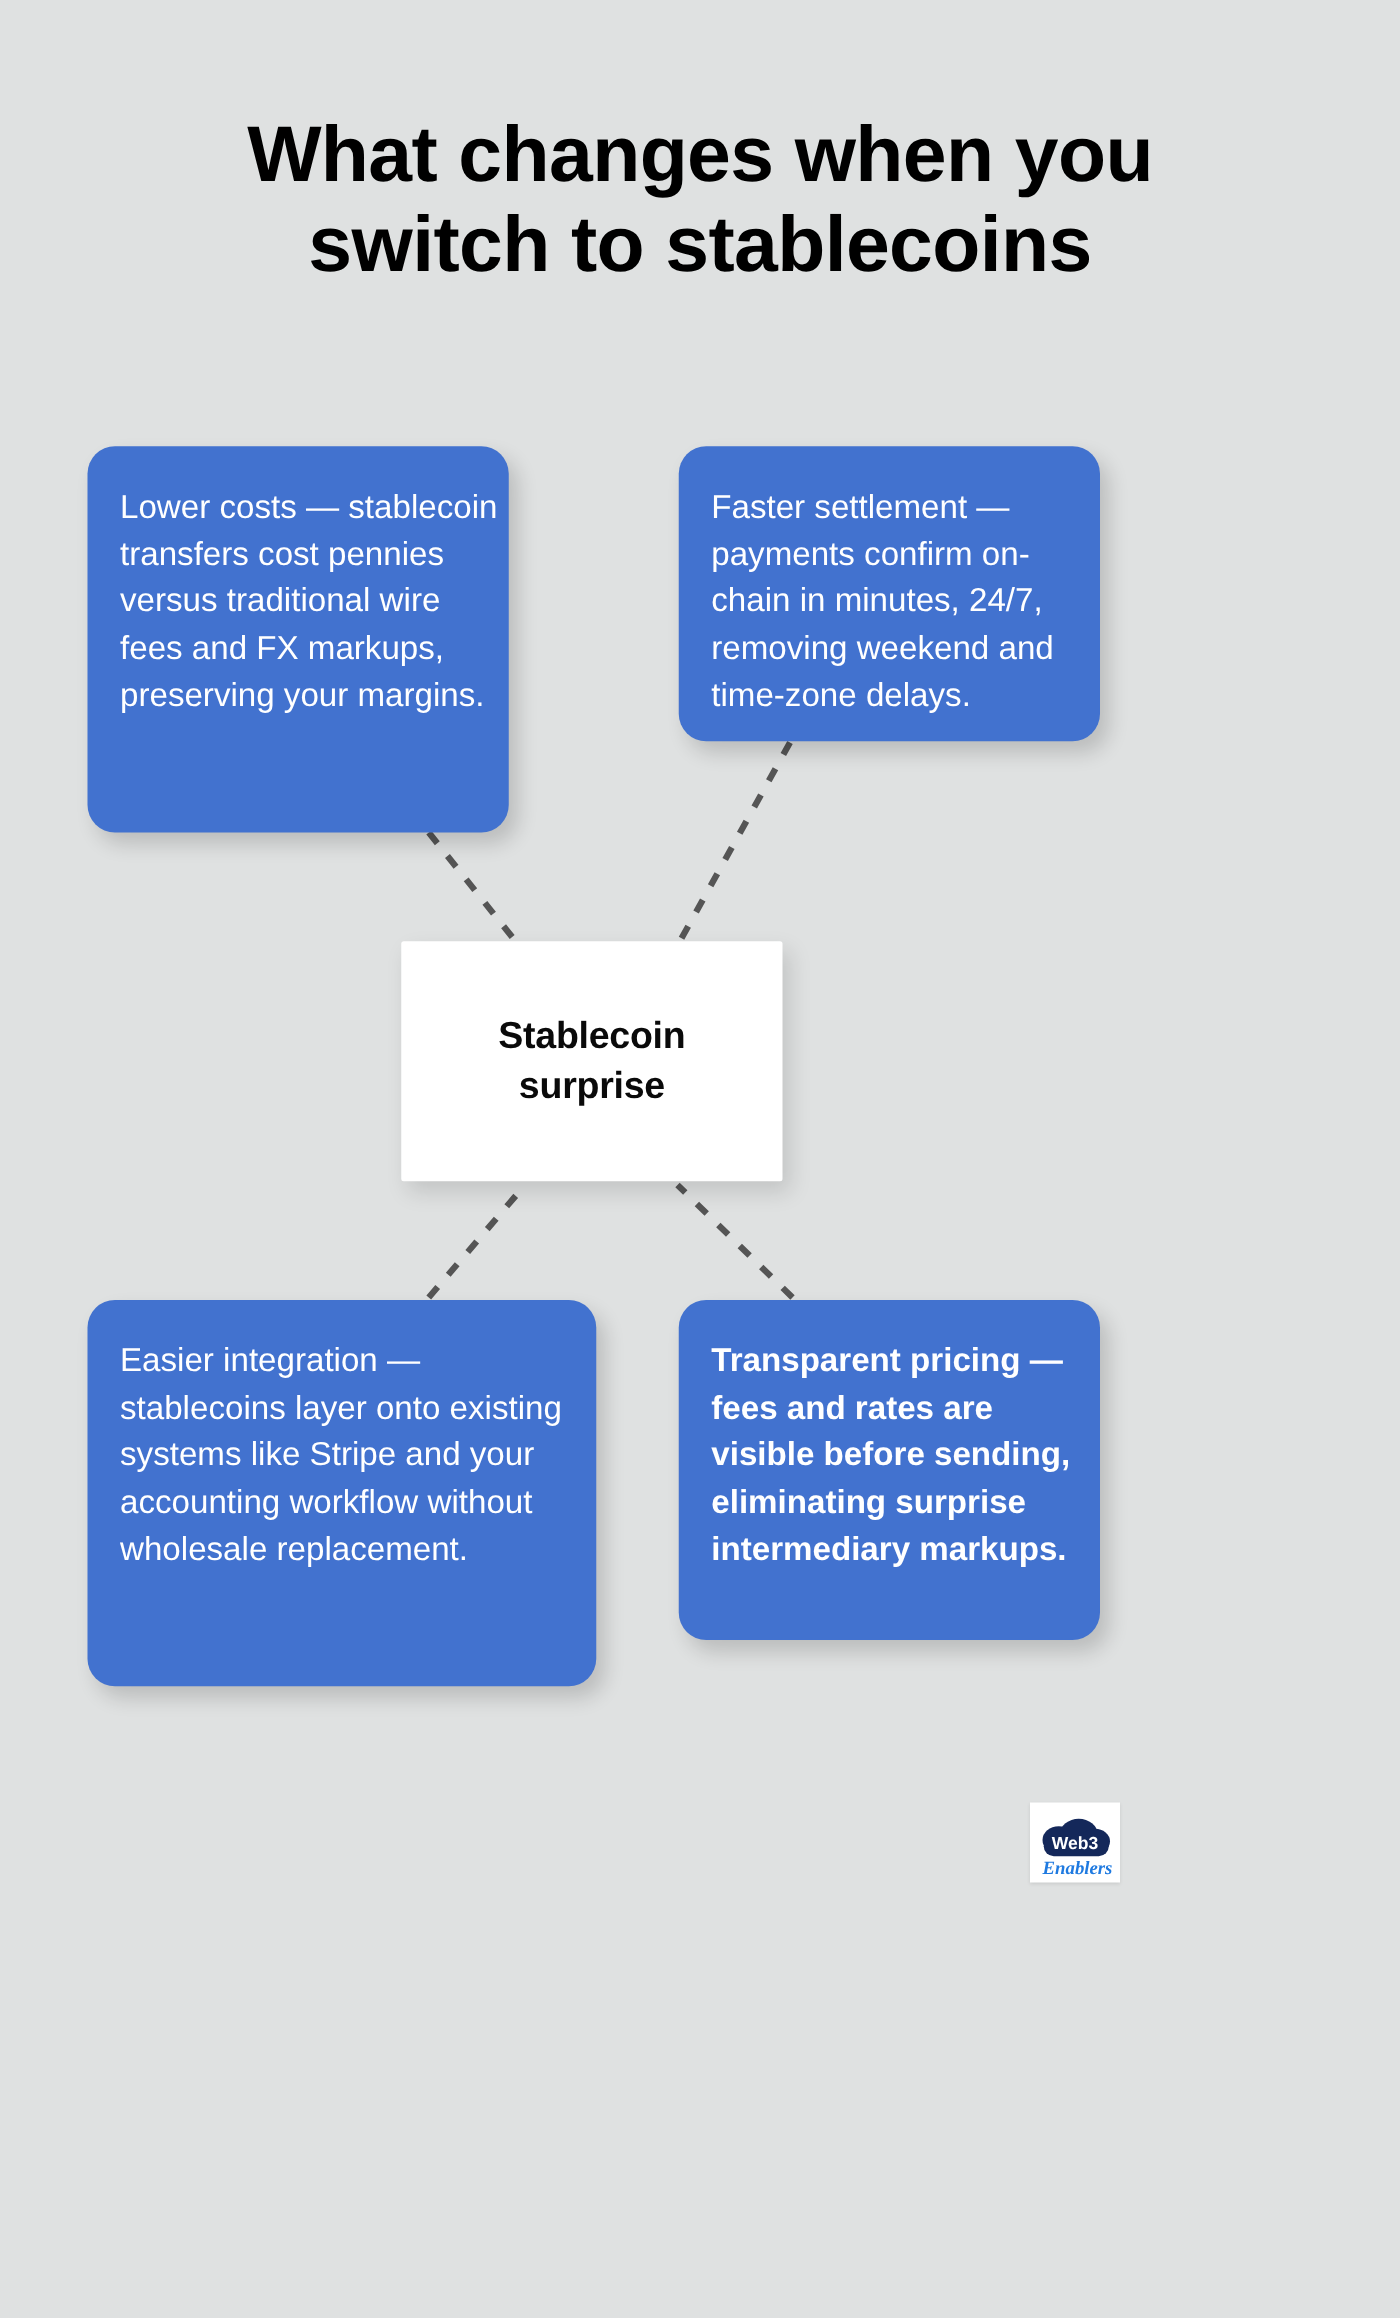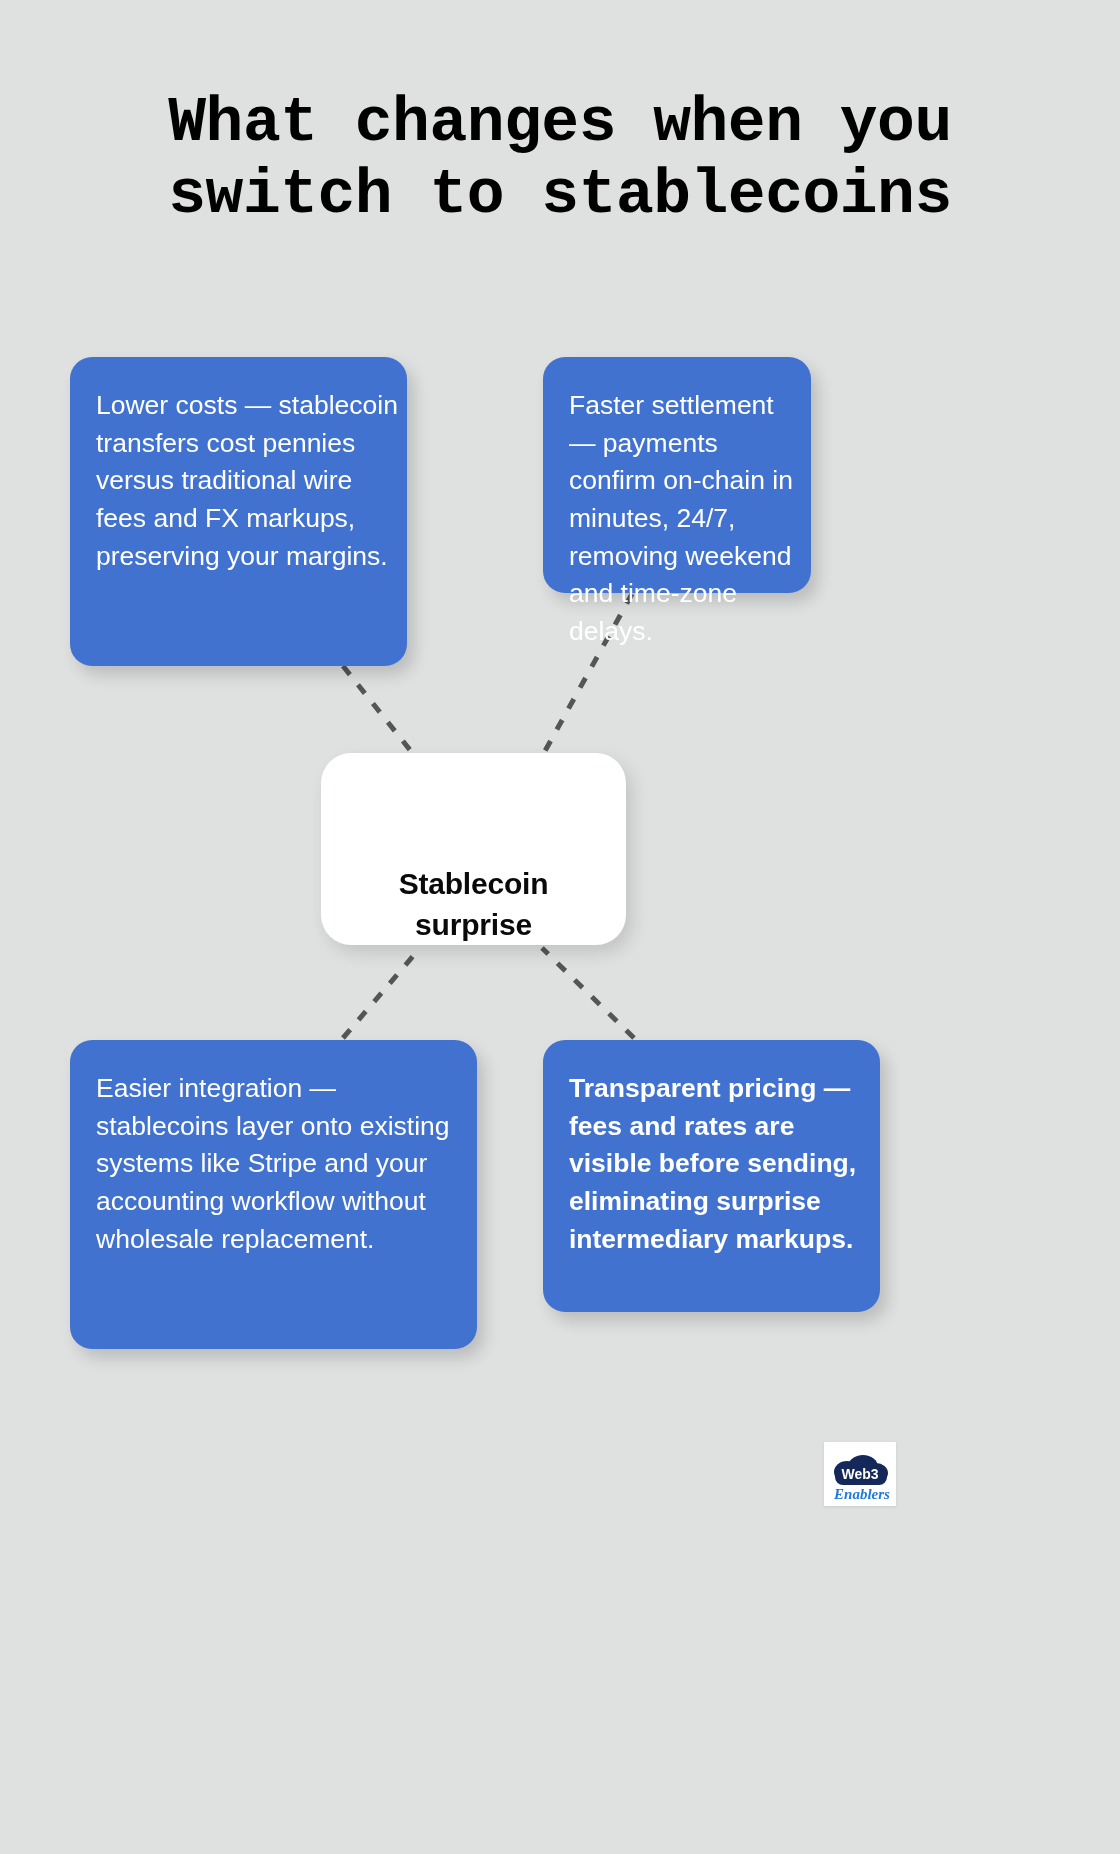--- a/index.html
+++ b/index.html
@@ -10,21 +10,21 @@
     position:relative;
     overflow:hidden;
   }
   #stage{position:absolute;inset:0;}
 
   
   .title{
     position:absolute;
     left:0; right:0; top:88px;
     text-align:center;
-    font-family:Liberation Mono, monospace;
+    font-family:Liberation Sans, sans-serif;
     font-weight:700;
     font-size:63px;
     line-height:1.15;
     letter-spacing:-0.5px;
     color:#000000;
     padding:0 68px;
     box-sizing:border-box;
   }
   .title .ln{display:block;}
 
@@ -42,34 +42,34 @@
     background:#4272cf;
     color:#ffffff;
     font-size:26.5px;
     line-height:1.42;
     padding:30px 9px 30px 26px;
     box-shadow:7px 9px 16px rgba(0,0,0,0.16);
   }
   .card p{margin:0;}
 
   #card-tl{ left:70px;  top:357px;  width:337px; height:309px; }
-  #card-tr{ left:543px; top:357px;  width:268px; height:236px; }
+  #card-tr{ left:543px; top:357px;  width:337px; height:236px; }
   #card-bl{ left:70px;  top:1040px; width:407px; height:309px; }
   #card-br{ left:543px; top:1040px; width:337px; height:272px;font-weight:bold; }
 
   
   #center-node{
     position:absolute;
     left:321px; top:753px;
     width:305px; height:192px;
     background:#ffffff;
-    border-radius:30px;
+    border-radius:2px;
     box-shadow:6px 8px 18px rgba(0,0,0,0.13);
     display:flex;
-    align-items:flex-end;
+    align-items:center;
     justify-content:center;
     text-align:center;
   }
   #center-node .ctext{
     font-size:30px;
     font-weight:700;
     line-height:1.35;
     color:#0a0a0a;
     letter-spacing:-0.2px;
   }

